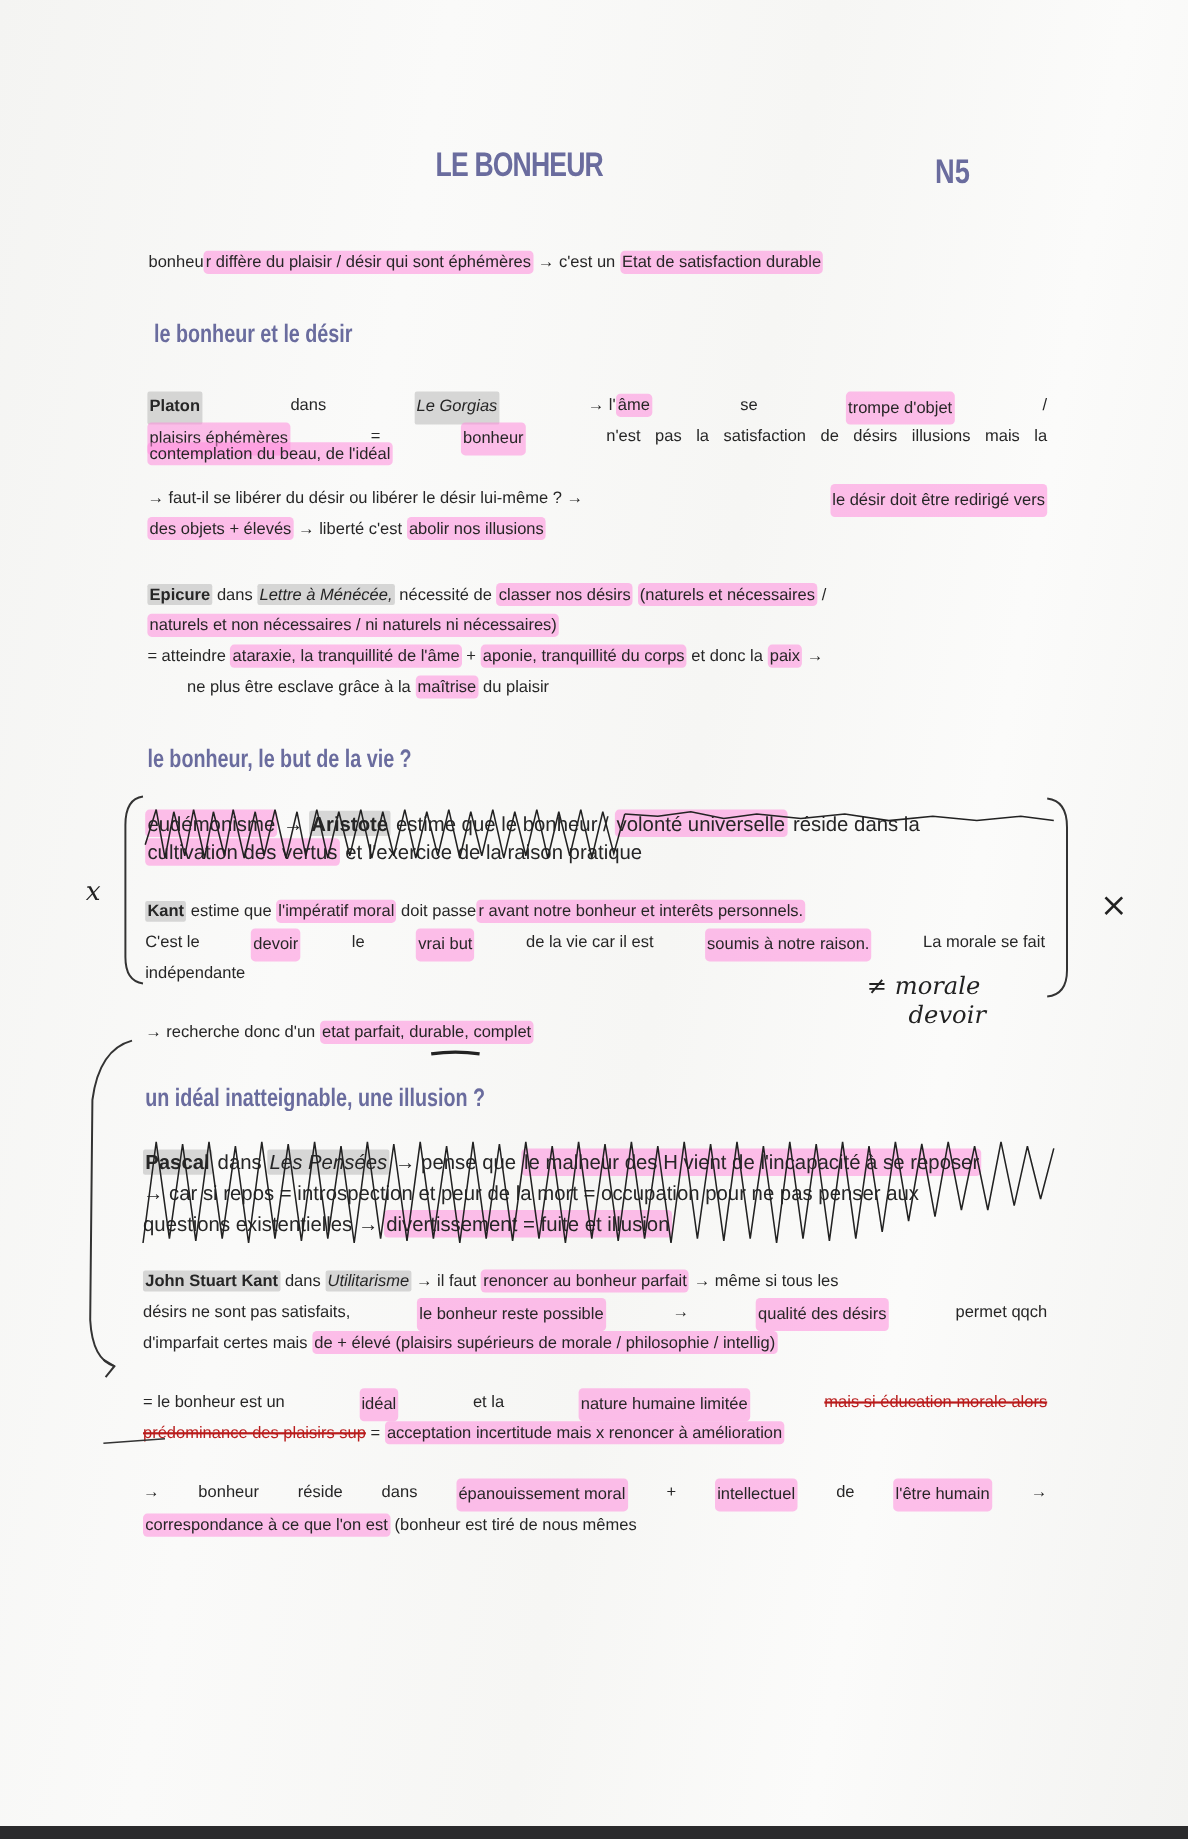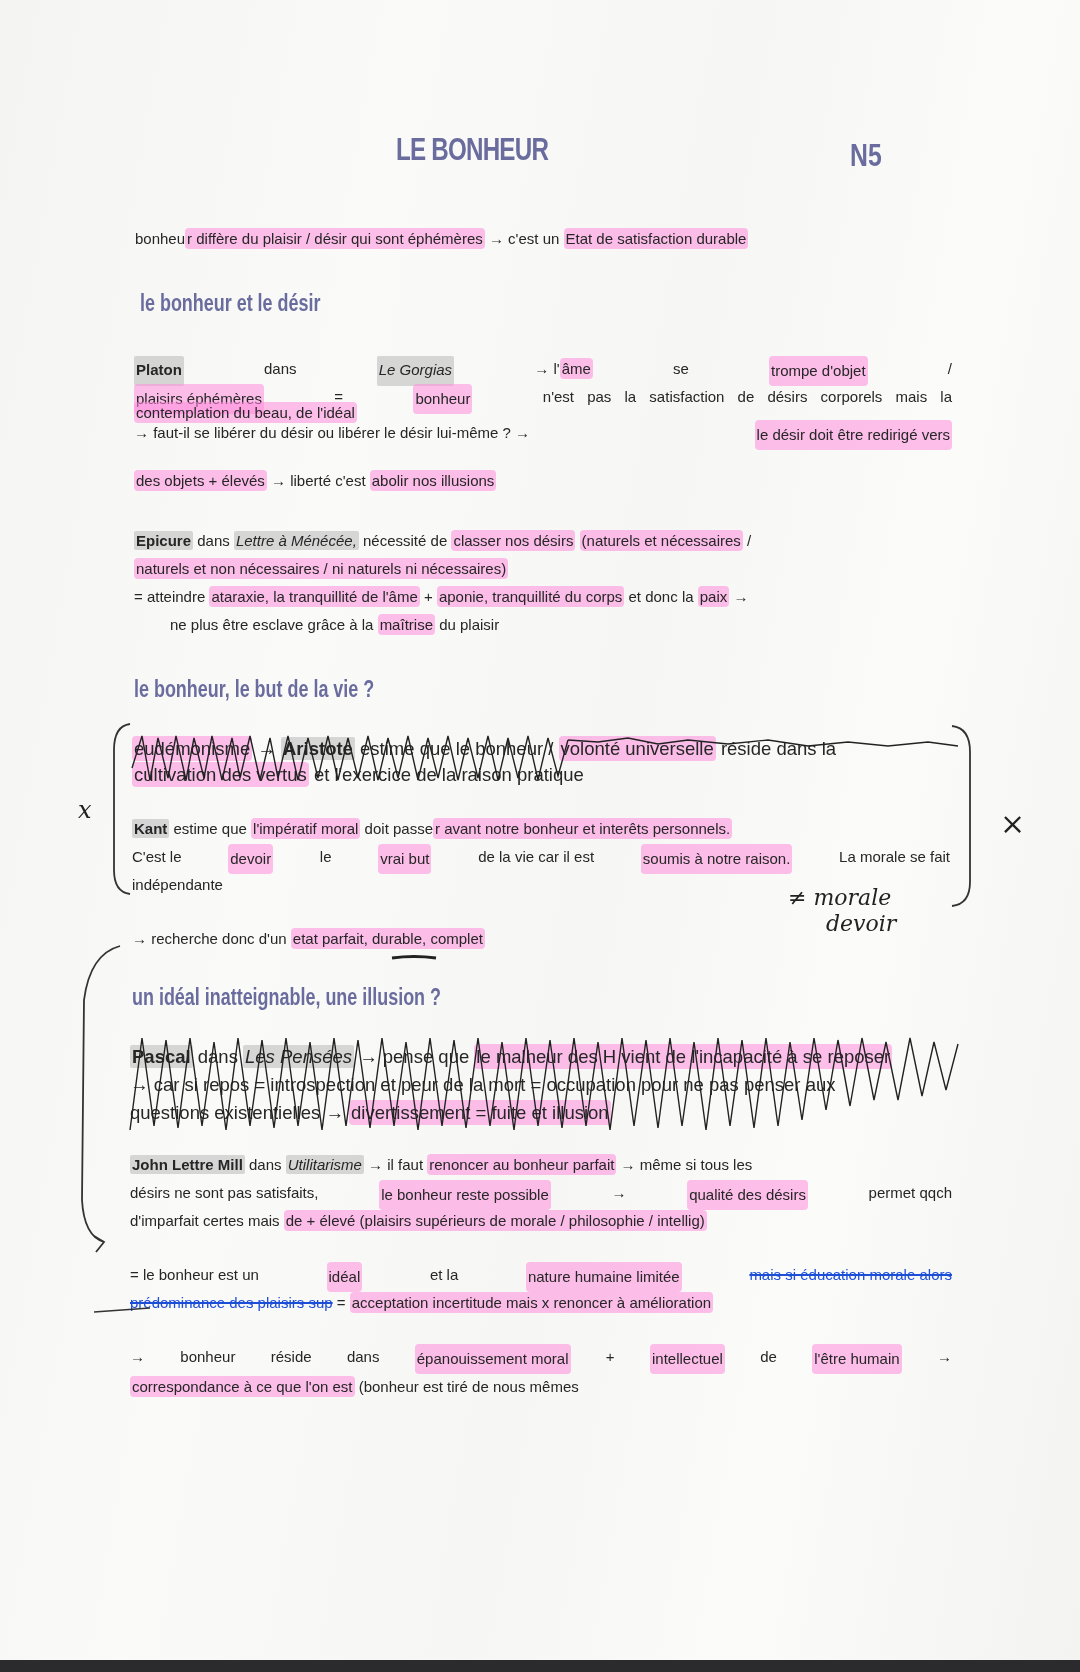--- a/index.html
+++ b/index.html
@@ -47,21 +47,21 @@
     b { font-weight: bold; text-align: right; }
     i { font-style: italic; }
     .struck {
       position: absolute; white-space: nowrap; font-size: 18.5px; color: #262626; line-height: 26px;
     }
     .scribble { position: absolute; pointer-events: none; }
     .hand {
       position: absolute; font-family: "DejaVu Serif", serif; font-style: italic;
       font-size: 22px; color: #222; line-height: 24px;
     }
-    .strike { text-decoration: line-through; text-decoration-thickness: 2px; color: #1d4ed8; }
+    .strike { text-decoration: line-through; text-decoration-thickness: 2px; color: #b91c1c; }
   </style>
 </head>
 <body>
 
 <div class="paper"></div>
 <div class="bottom-edge"></div>
 
 <div class="title">LE BONHEUR</div>
 <div class="code">N5</div>
 
@@ -78,26 +78,26 @@
     <span class="gray"><i>Le Gorgias</i></span>
     <span><span>→ l'</span><span class="hl">âme</span></span>
     <span>se</span>
     <span class="hl">trompe d'objet</span>
     <span>/</span>
   </div>
   <div class="line just" style="top:384px;left:134px;width:818px;">
     <span class="hl">plaisirs éphémères</span>
     <span>=</span>
     <span class="hl">bonheur</span>
-    <span style="word-spacing:9px">n'est pas la satisfaction de désirs corporels mais la</span>
+    <span style="word-spacing:9px">n'est pas la satisfaction de désirs illusions mais la</span>
   </div>
   <div class="line" style="top:400px;left:134px;">
     <span class="hl">contemplation du beau, de l'idéal</span>
   </div>
-  <div class="line just" style="top:420px;left:134px;width:818px;">
+  <div class="line just" style="top:440px;left:134px;width:818px;">
     <span>→ faut-il se libérer du désir ou libérer le désir lui-même ? →</span>
     <span class="hl">le désir doit être redirigé vers</span>
   </div>
   <div class="line" style="top:468px;left:134px;">
     <span class="hl">des objets + élevés</span><span> → liberté c'est </span><span class="hl">abolir nos illusions</span>
   </div>
 </div>
 
 <div>
   <div class="line" style="top:528px;left:134px;">
@@ -184,21 +184,21 @@
   <div class="struck" style="top:1100px;left:130px;">
     <span>questions existentielles → </span><span class="hl">divertissement = fuite et illusion</span>
   </div>
   <svg class="scribble" width="840" height="110" style="left:126px;top:1030px;">
     <polyline fill="none" stroke="#222" stroke-width="1.4" points="4,100 16,8 28,96 40,10 52,98 64,8 76,96 88,12 100,100 112,8 124,96 136,10 148,98 160,8 172,96 184,12 196,100 208,8 220,96 232,10 244,98 256,8 268,96 280,12 292,100 304,8 316,96 328,10 340,98 352,8 364,96 376,12 388,100 400,8 412,96 424,10 436,98 448,8 460,96 472,12 484,100 496,8 508,96 520,10 532,98 544,8 556,96 568,12 580,100 592,8 604,96 616,10 628,98 640,8 652,96 664,12 676,90 688,8 700,80 712,10 724,76 736,8 748,70 760,12 772,70 784,8 796,66 808,12 820,60 832,14"></polyline>
   </svg>
 </div>
 
 <div>
   <div class="line" style="top:1152px;left:130px;">
-    <span class="gray"><b>John Lettre Mill</b></span>
+    <span class="gray"><b>John Stuart Kant</b></span>
     <span>dans</span>
     <span class="gray"><i>Utilitarisme</i></span>
     <span>→ il faut </span><span class="hl">renoncer au bonheur parfait</span><span> → même si tous les</span>
   </div>
   <div class="line just" style="top:1180px;left:130px;width:822px;">
     <span>désirs ne sont pas satisfaits,</span>
     <span class="hl">le bonheur reste possible</span>
     <span>→</span>
     <span class="hl">qualité des désirs</span>
     <span>permet qqch</span>

